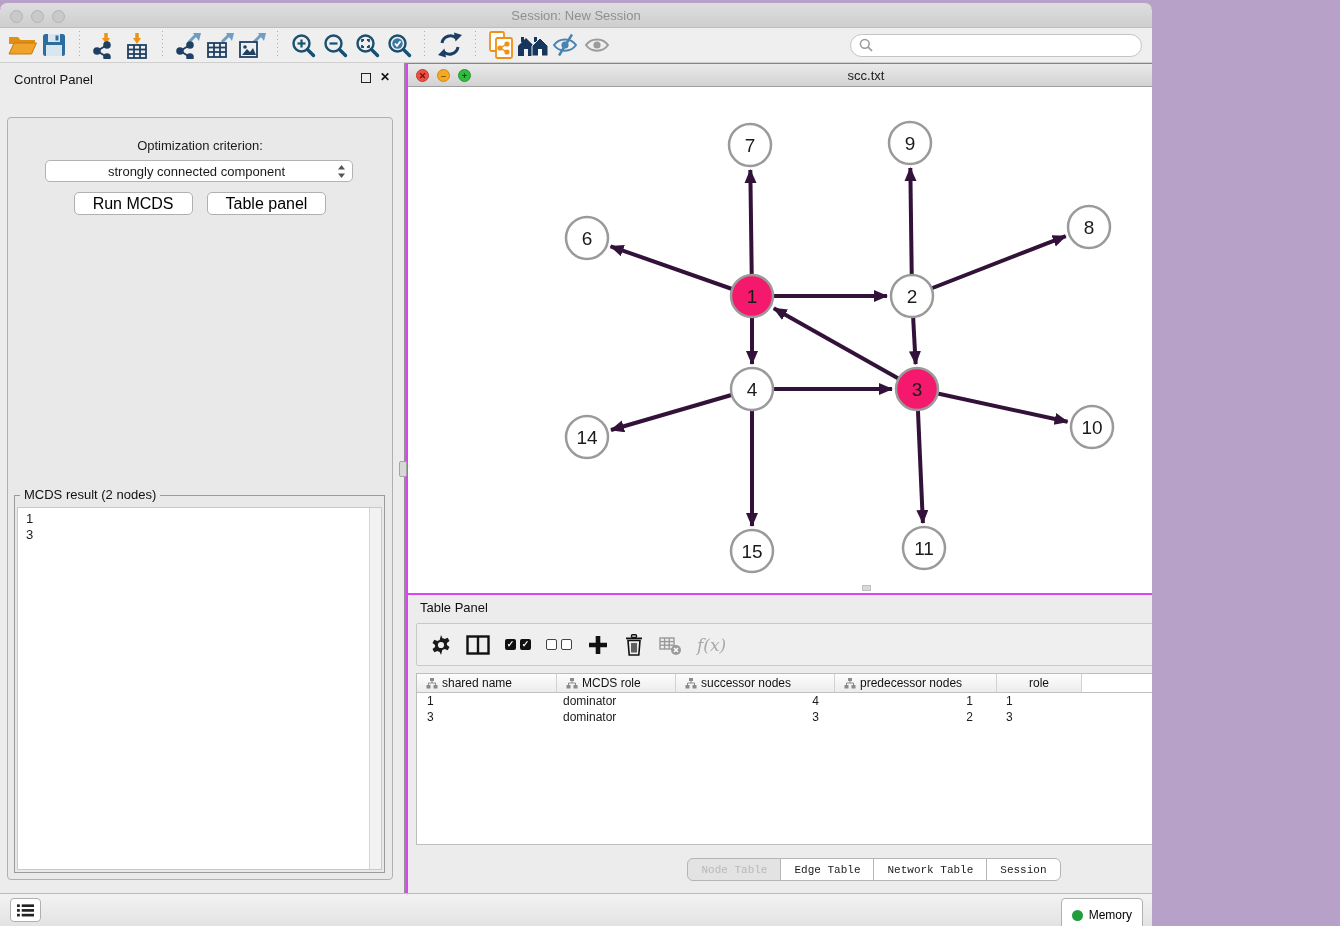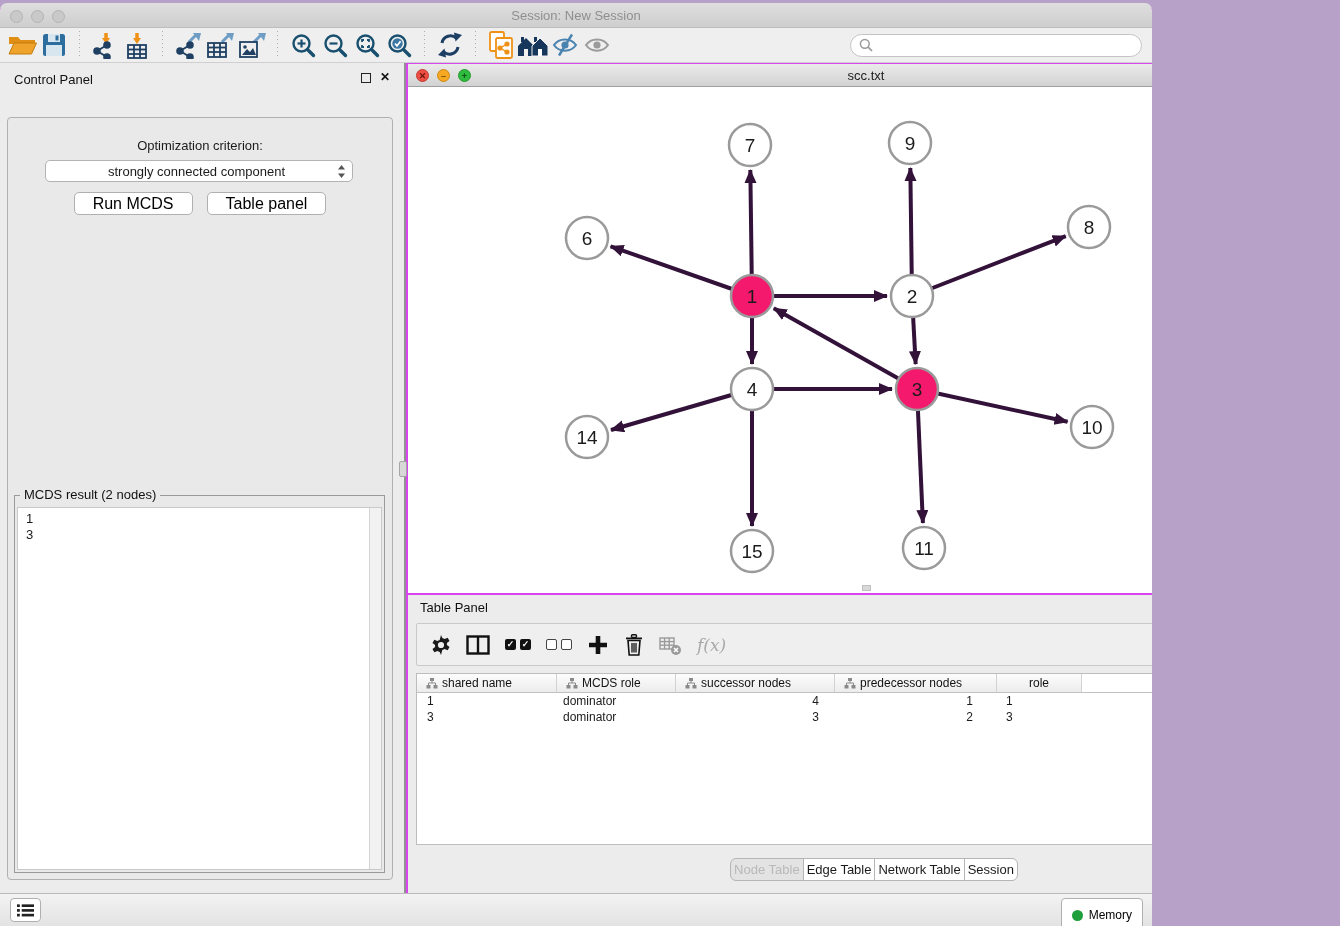--- a/index.html
+++ b/index.html
@@ -95,22 +95,22 @@
           border:1px solid #bdbdbd;overflow:hidden;}
   .thead{display:flex;height:19px;}
   .hcell{display:flex;align-items:center;padding-left:9px;gap:4px;font-size:12px;color:#111;
          background:linear-gradient(#fdfdfd,#ececec);border-right:1px solid #d2d2d2;
          border-bottom:1px solid #c0c0c0;cursor:pointer;}
   .hcell.center{justify-content:center;padding-left:0;}
   .hfill{flex:1;background:#fff;border-bottom:1px solid #c0c0c0;}
   .trow{display:flex;height:16px;font-size:12px;}
   .tcell{overflow:hidden;white-space:nowrap;line-height:16px;}
   .bottom-tabs{position:absolute;left:0;right:0;top:263px;display:flex;justify-content:center;}
-  .btab{height:23px;line-height:22px;padding:0 3px;background:#fff;border:1px solid #b5b5b5;
-        margin-left:-1px;font-size:13px;cursor:pointer;}
+  .btab{height:23px;line-height:22px;padding:0 13px;background:#fff;border:1px solid #b5b5b5;
+        margin-left:-1px;font-size:11px;cursor:pointer;font-family:Liberation Mono, monospace;}
   .btab:first-child{border-radius:6px 0 0 6px;margin-left:0;}
   .btab:last-child{border-radius:0 6px 6px 0;}
   .btab.sel{background:#e3e3e3;color:#b9b9b9;}
   
   .statusbar{position:absolute;left:0;top:893px;width:100%;height:33px;
              background:linear-gradient(#f3f3f3,#e3e3e3);border-top:1px solid #bababa;}
   .sb-btn{position:absolute;top:4px;height:24px;background:#fff;border:1px solid #b0b0b0;
           border-radius:4px;display:flex;align-items:center;justify-content:center;gap:6px;
           font-size:12px;font-family:"Liberation Sans",sans-serif;cursor:pointer;}
   .sb-list{left:10px;width:31px;}

